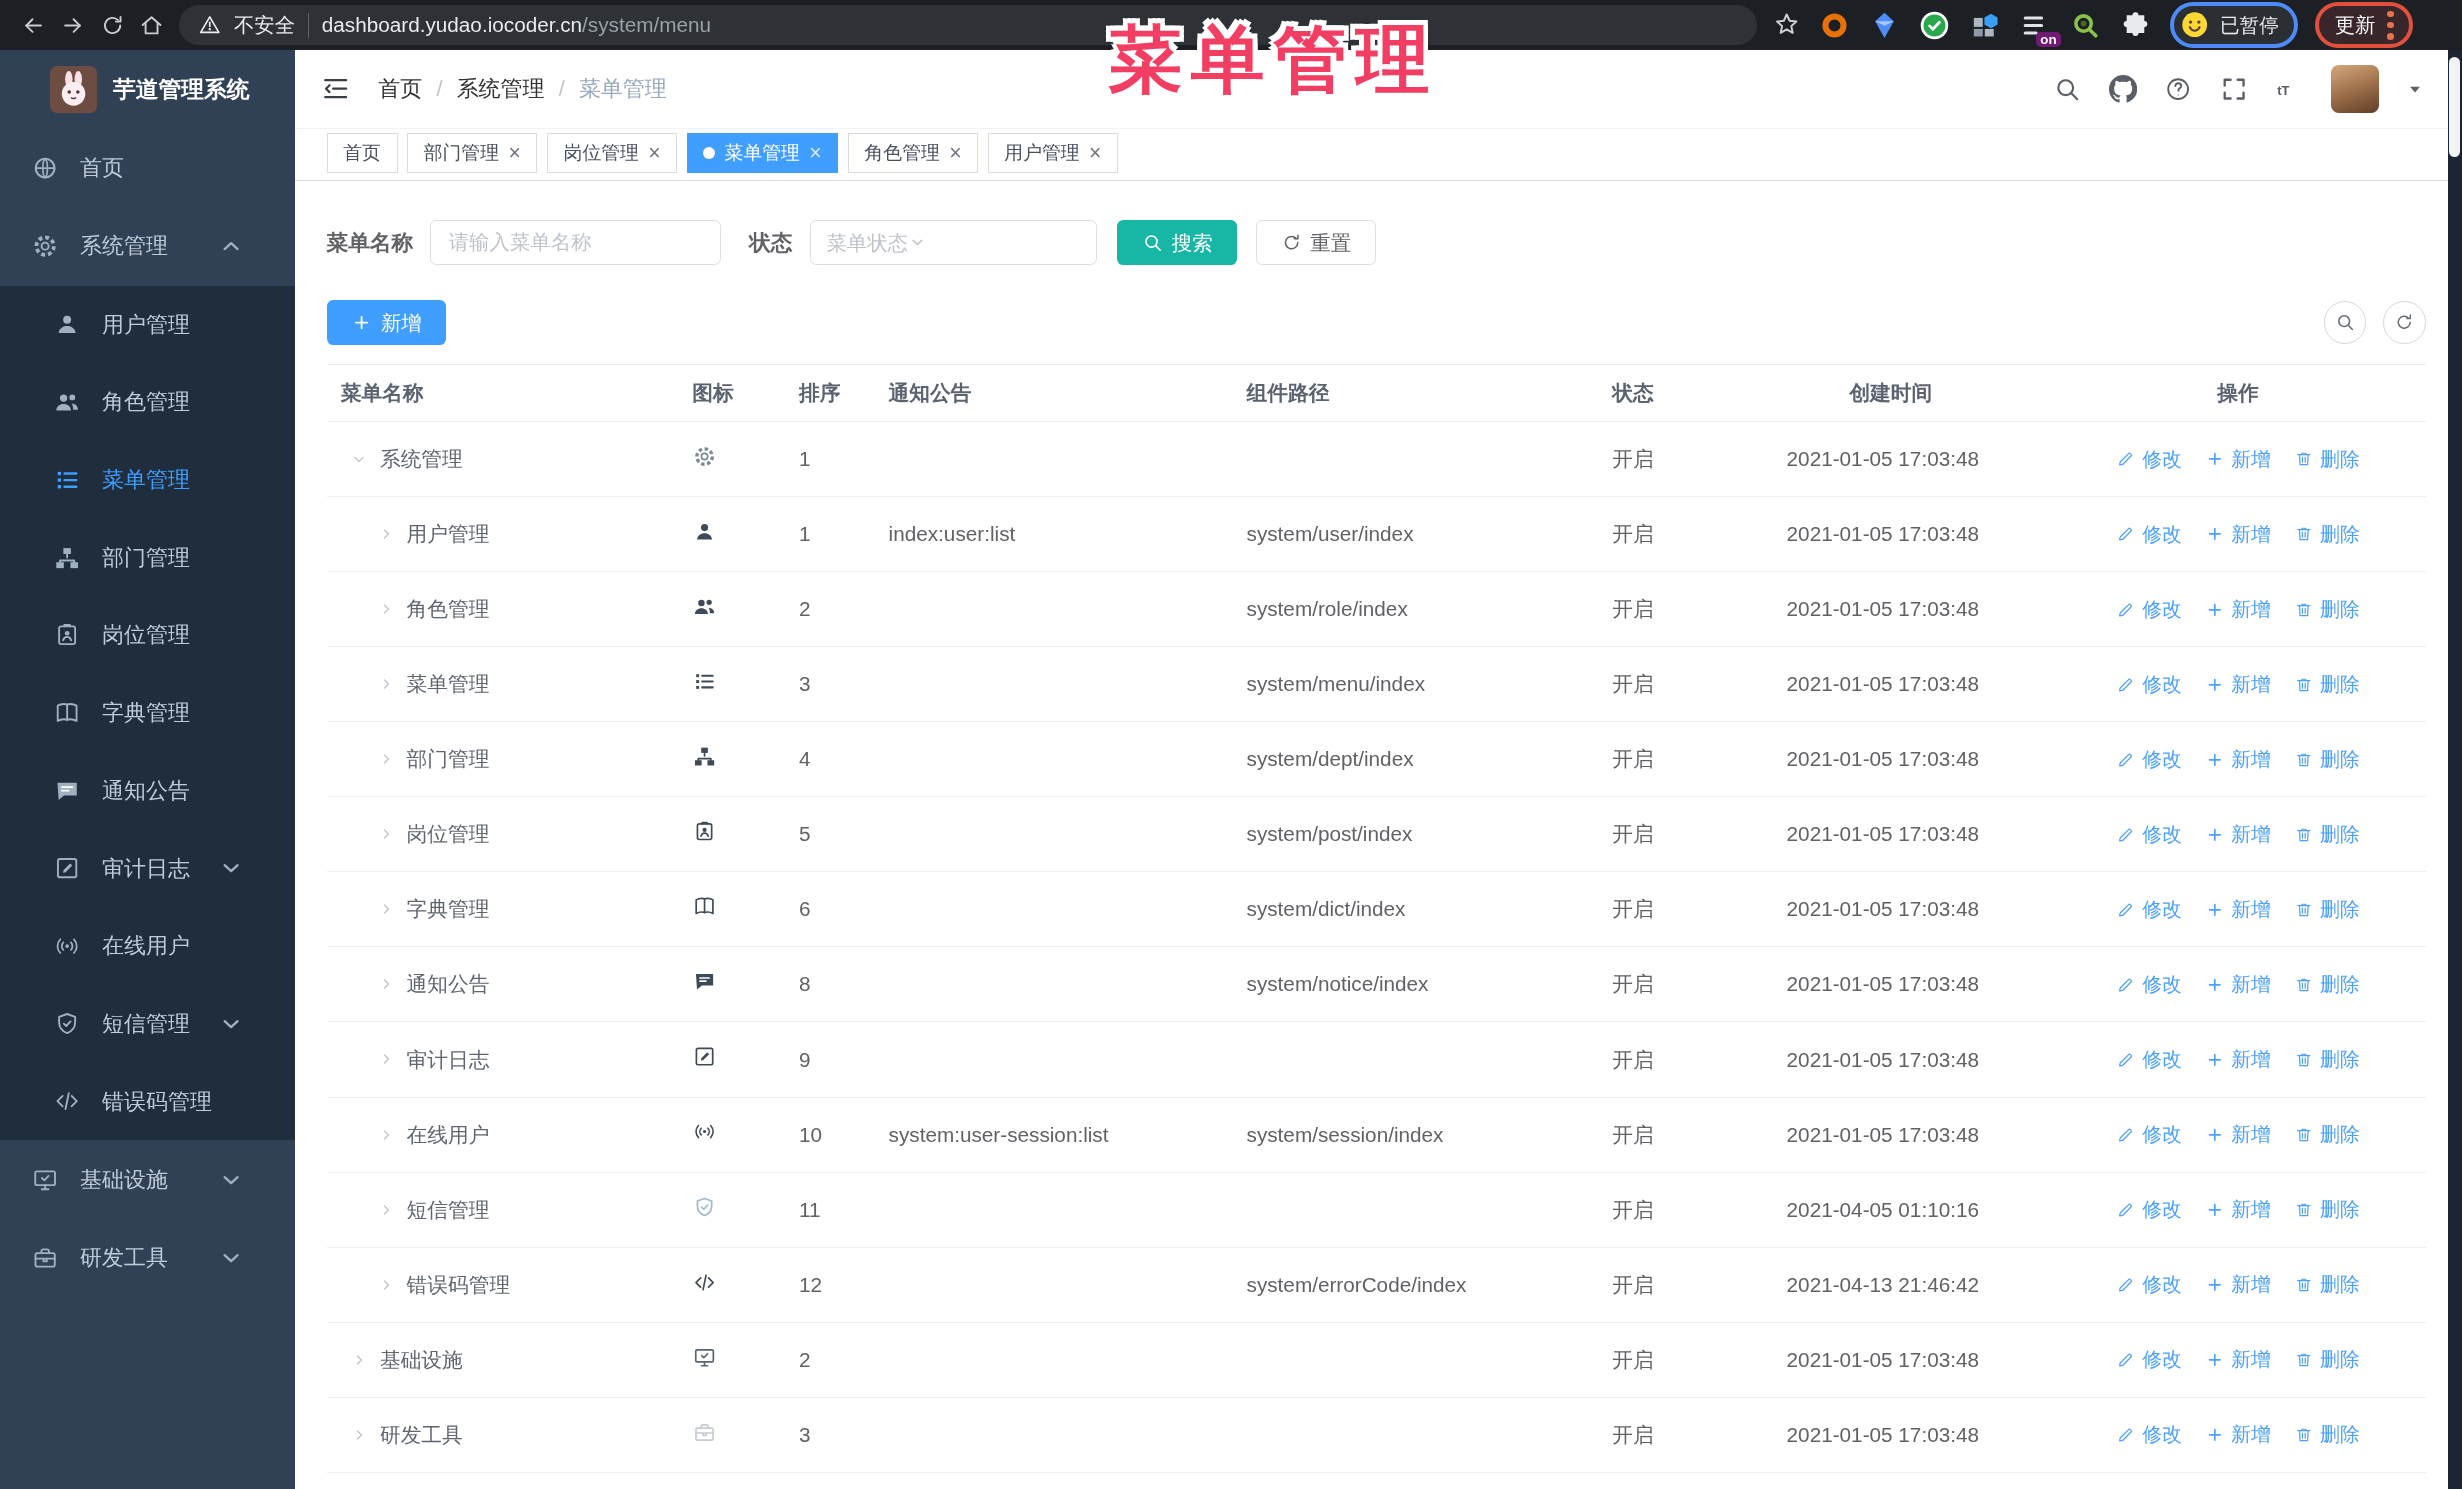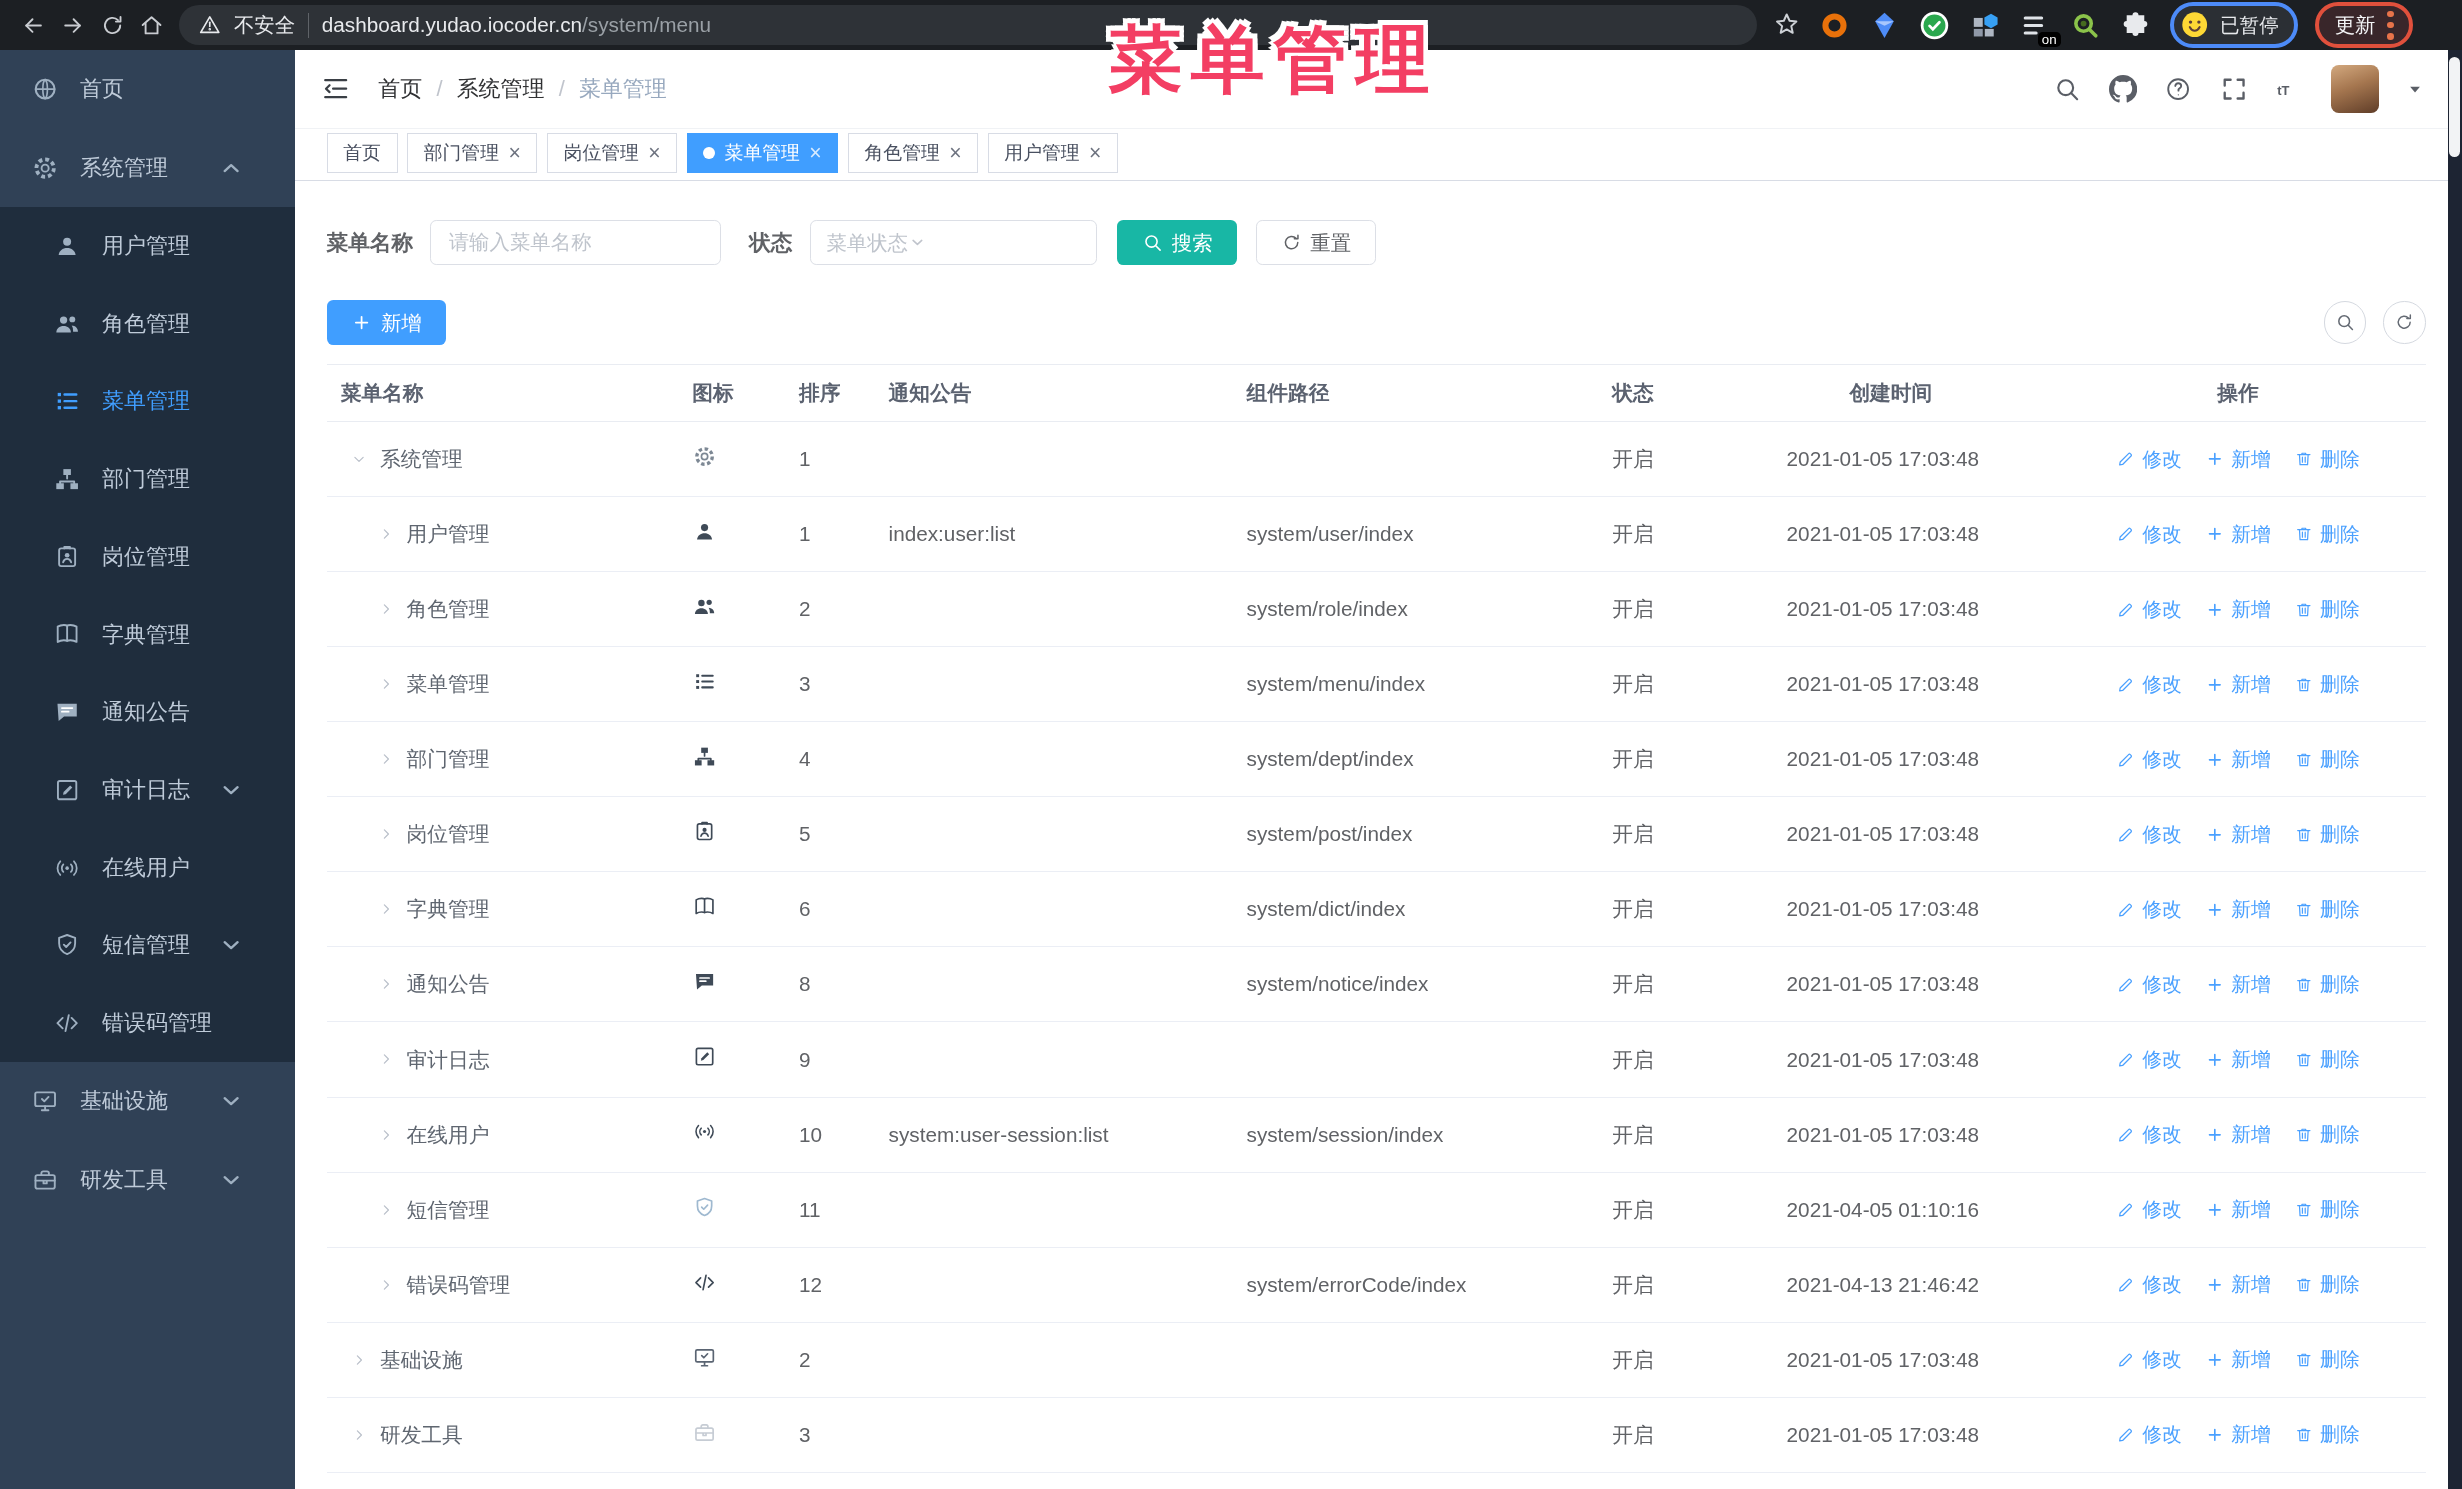--- a/index.html
+++ b/index.html
@@ -16,22 +16,22 @@
            padding:0 1.2rem;gap:.8rem;margin-left:.5rem;flex:none}
   .omni-warn{width:1.5rem;height:1.5rem;color:#e8eaed;flex:none}
   .omni-secure{font-size:1.3rem;color:#e8eaed;white-space:nowrap}
   .omni-div{width:.1rem;height:1.6rem;background:#5f6368}
   .omni-url{font-size:1.32rem;color:#e8eaed;white-space:nowrap}
   .omni-url .path{color:#9aa0a6}
   .star{width:2rem;height:2rem;color:#cdd1d6;margin-left:.9rem;flex:none}
   .ext{display:flex;align-items:center;gap:1.1rem;margin-left:1rem}
   .exico{width:2.1rem;height:2.1rem;position:relative;flex:none}
   .exico .ico{width:100%;height:100%}
-  .on-chip{position:absolute;right:-.55rem;bottom:-.35rem;background:#000000;color:#fff;font-size:.85rem;
-           line-height:1.15;padding:0 .25rem;border-radius:.3rem;font-weight:400}
+  .on-chip{position:absolute;right:-.55rem;bottom:-.35rem;background:#701a75;color:#fff;font-size:.85rem;
+           line-height:1.15;padding:0 .25rem;border-radius:.3rem;font-weight:700}
   .profile-chip{display:flex;align-items:center;gap:.6rem;border:.26rem solid #4d8bf8;border-radius:2rem;
                 padding:.22rem .95rem .22rem .35rem;margin-left:1.1rem;background:#2b2f34;flex:none}
   .profile-chip .face{width:2rem;height:2rem}
   .profile-chip .txt{font-size:1.25rem;color:#e8eaed;white-space:nowrap}
   .update-pill{display:flex;align-items:flex-start;gap:.75rem;border:.28rem solid #e0503c;border-radius:2rem;
                padding:.28rem 1rem;margin-left:1.1rem;background:#39262a;flex:none}
   .update-pill .txt{font-size:1.3rem;color:#f3f4f6;white-space:nowrap}
   .dots{display:flex;flex-direction:column;gap:.3rem}
   .dots i{width:.42rem;height:.42rem;border-radius:50%;background:#e8734a}
 
@@ -235,20 +235,34 @@
     <span class="dots">
         <i></i>
         <i></i>
         <i></i>
       </span>
   </div>
 </div>
 
 <div class="app">
   <div class="sidebar">
+    <div class="logo-row">
+      <span class="logo ico">
+          <svg viewBox="0 0 24 24">
+            <rect width="24" height="24" rx="3.5" fill="#6d4c41"></rect>
+            <ellipse cx="9.6" cy="6.8" rx="1.9" ry="4.2" fill="#f8e1e7"></ellipse>
+            <ellipse cx="14.4" cy="6.8" rx="1.9" ry="4.2" fill="#f8e1e7"></ellipse>
+            <circle cx="12" cy="14.2" r="6" fill="#fdeef2"></circle>
+            <circle cx="9.8" cy="13.2" r=".9" fill="#4e342e"></circle>
+            <circle cx="14.2" cy="13.2" r=".9" fill="#4e342e"></circle>
+            <path d="M10.8 16c.7.8 1.7.8 2.4 0" stroke="#4e342e" stroke-width=".8" fill="none"></path>
+          </svg>
+        </span>
+      <span class="app-title">芋道管理系统</span>
+    </div>
     <div class="nav">
         <div class="nav-item root">
           <span class="ico">
             <svg viewBox="0 0 24 24" fill="none" stroke="currentColor" stroke-width="1.8" stroke-linecap="round" stroke-linejoin="round">
               <circle cx="12" cy="12" r="8"></circle>
               <path d="M4 12h16M12 4c2.6 2.2 2.6 13.8 0 16M12 4c-2.6 2.2-2.6 13.8 0 16" stroke-width="1.4"></path>
             </svg>
           </span>
           <span class="nav-label">首页</span>
         </div>

